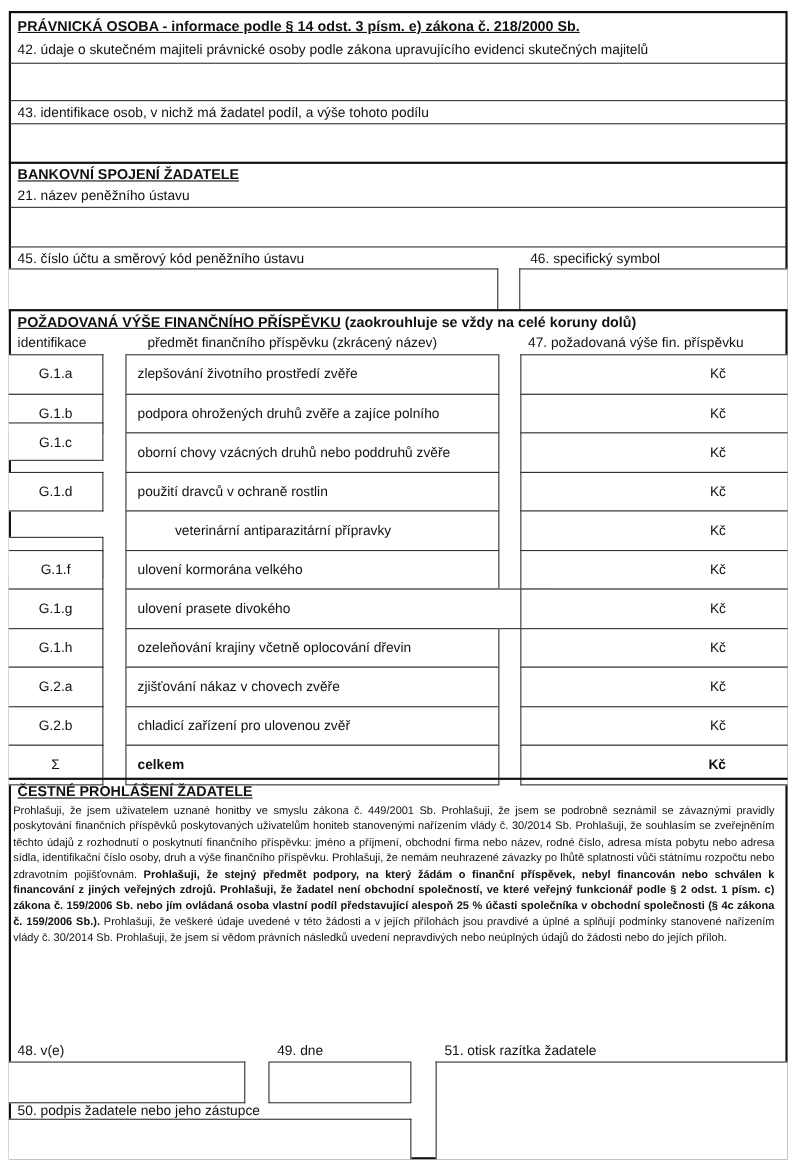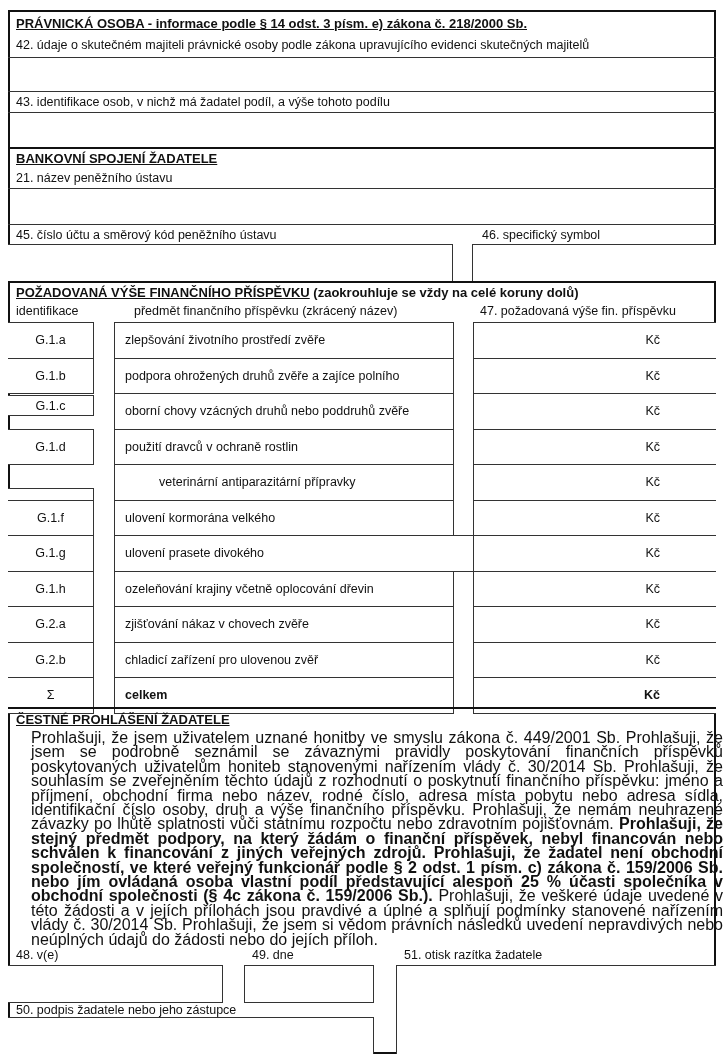--- a/index.html
+++ b/index.html
@@ -12,21 +12,21 @@
   .lbl { position:absolute; font-size:12.5px; white-space:nowrap; line-height:15px; }
   .sect { position:absolute; font-size:13px; font-weight:bold; white-space:nowrap; line-height:16px; }
   .sect u { text-decoration:underline; }
   .box { position:absolute; box-sizing:border-box; border:1px solid #333; background:#fff; }
   .cell { position:absolute; box-sizing:border-box; border:1px solid #333; background:#fff;
           font-size:12.5px; display:flex; align-items:center; white-space:nowrap; }
   .cid { justify-content:center; border-left:none; }
   .csub { padding-left:10px; }
   .camt { justify-content:flex-end; padding-right:56px; border-right:none; }
   .bold { font-weight:bold; }
-  .decl { position:absolute; left:31px; top:731px; width:692px; font-size:16px;
+  .decl { position:absolute; left:12px; top:731px; width:692px; font-size:10px;
           line-height:14.4px; text-align:justify; }
   .decl b { font-weight:bold; }
 </style>
 </head>
 <body>
 
 <div class="abs outer"></div>
 
 <div class="sect" style="left:16px; top:16px;"><u>PRÁVNICKÁ OSOBA - informace podle § 14 odst. 3 písm. e) zákona č. 218/2000 Sb.</u></div>
 <div class="lbl" style="left:16px; top:38px;">42. údaje o skutečném majiteli právnické osoby podle zákona upravujícího evidenci skutečných majitelů</div>
@@ -60,21 +60,21 @@
     <div class="cell cid" style="left: 8px; top: 322px; width: 86px; height: 36.5px;">G.1.a</div>
     <div class="cell csub" style="left: 114px; top: 322px; width: 340px; height: 36.5px;">zlepšování životního prostředí zvěře</div>
     <div class="cell camt" style="left: 473px; top: 322px; width: 243px; height: 36.5px;">
       <span>Kč</span>
     </div>
     <div class="cell cid" style="left: 8px; top: 357.5px; width: 86px; height: 36.5px;">G.1.b</div>
     <div class="cell csub" style="left: 114px; top: 357.5px; width: 340px; height: 36.5px;">podpora ohrožených druhů zvěře a zajíce polního</div>
     <div class="cell camt" style="left: 473px; top: 357.5px; width: 243px; height: 36.5px;">
       <span>Kč</span>
     </div>
-    <div class="cell cid" style="left: 8px; top: 395px; width: 86px; height: 21px;">G.1.c</div>
+    <div class="cell cid" style="left: 8px; top: 384px; width: 86px; height: 35px;">G.1.c</div>
     <div class="cell csub" style="left: 114px; top: 393px; width: 340px; height: 36.5px;">oborní chovy vzácných druhů nebo poddruhů zvěře</div>
     <div class="cell camt" style="left: 473px; top: 393px; width: 243px; height: 36.5px;">
       <span>Kč</span>
     </div>
     <div class="cell cid" style="left: 8px; top: 428.5px; width: 86px; height: 36.5px;">G.1.d</div>
     <div class="cell csub" style="left: 114px; top: 428.5px; width: 340px; height: 36.5px;">použití dravců v ochraně rostlin</div>
     <div class="cell camt" style="left: 473px; top: 428.5px; width: 243px; height: 36.5px;">
       <span>Kč</span>
     </div>
     <div class="cell cid" style="left: 8px; top: 464px; width: 86px; height: 36.5px; margin-top: 24px;">G.1.e</div>

